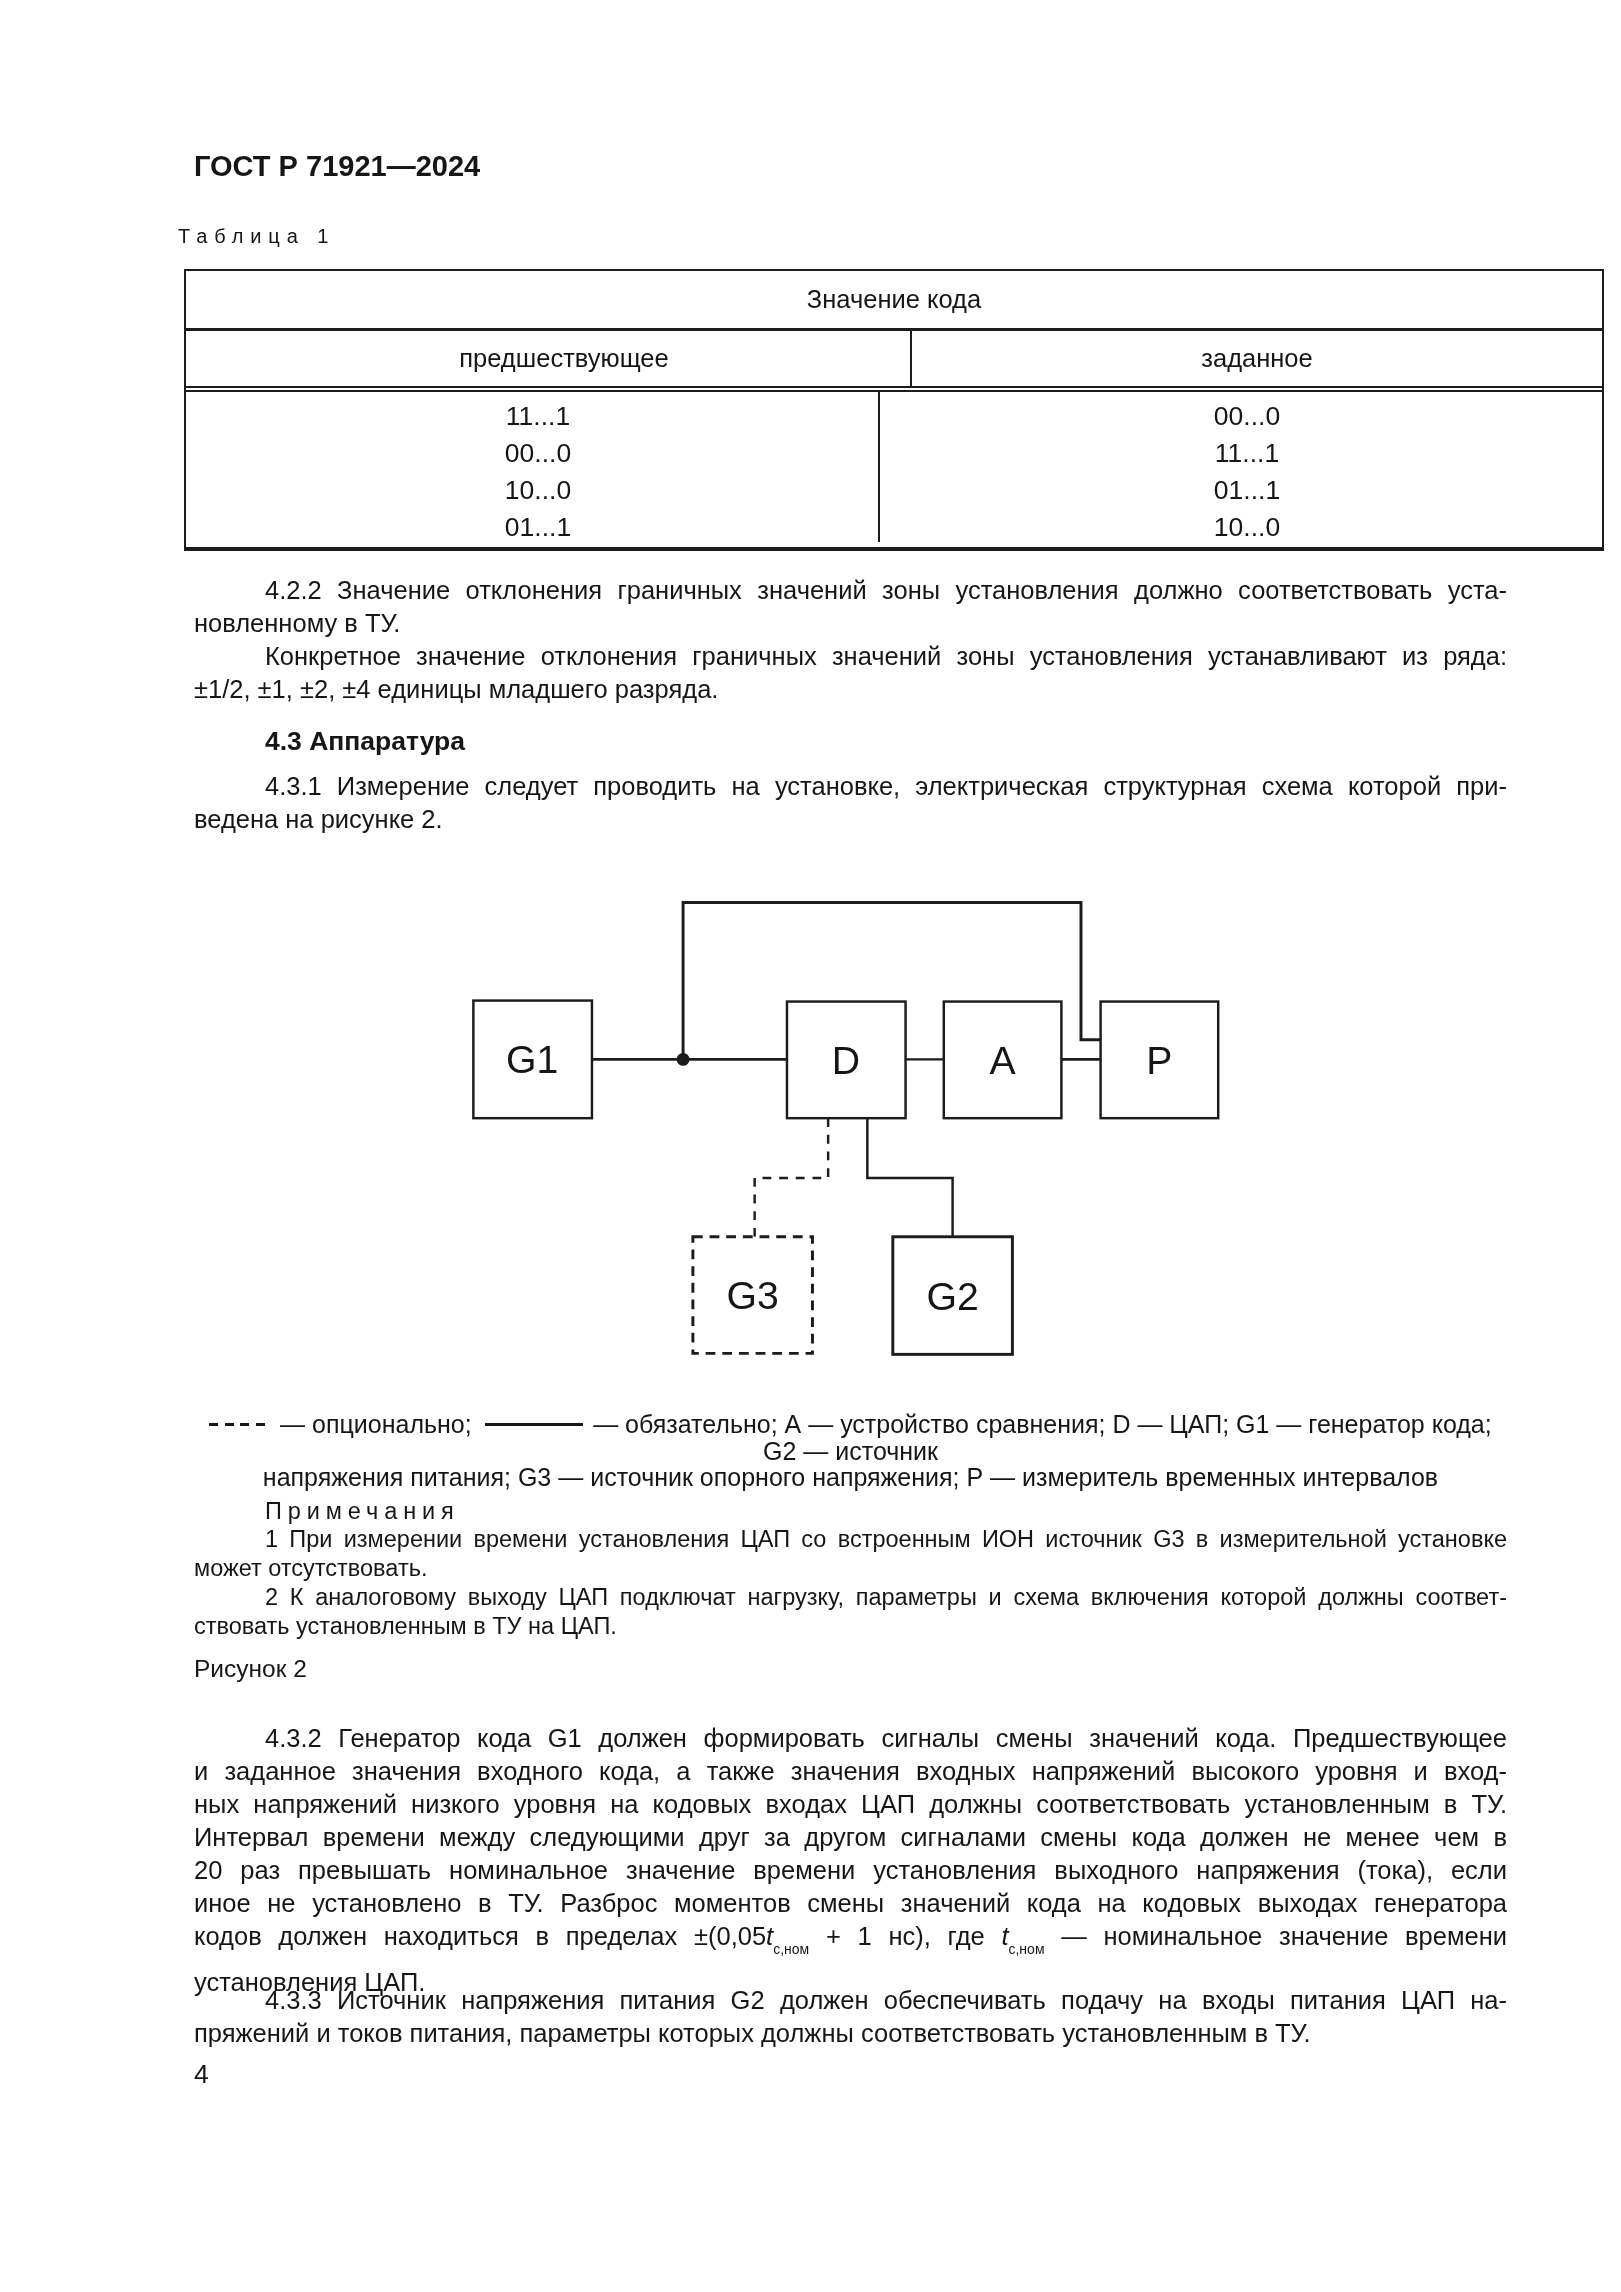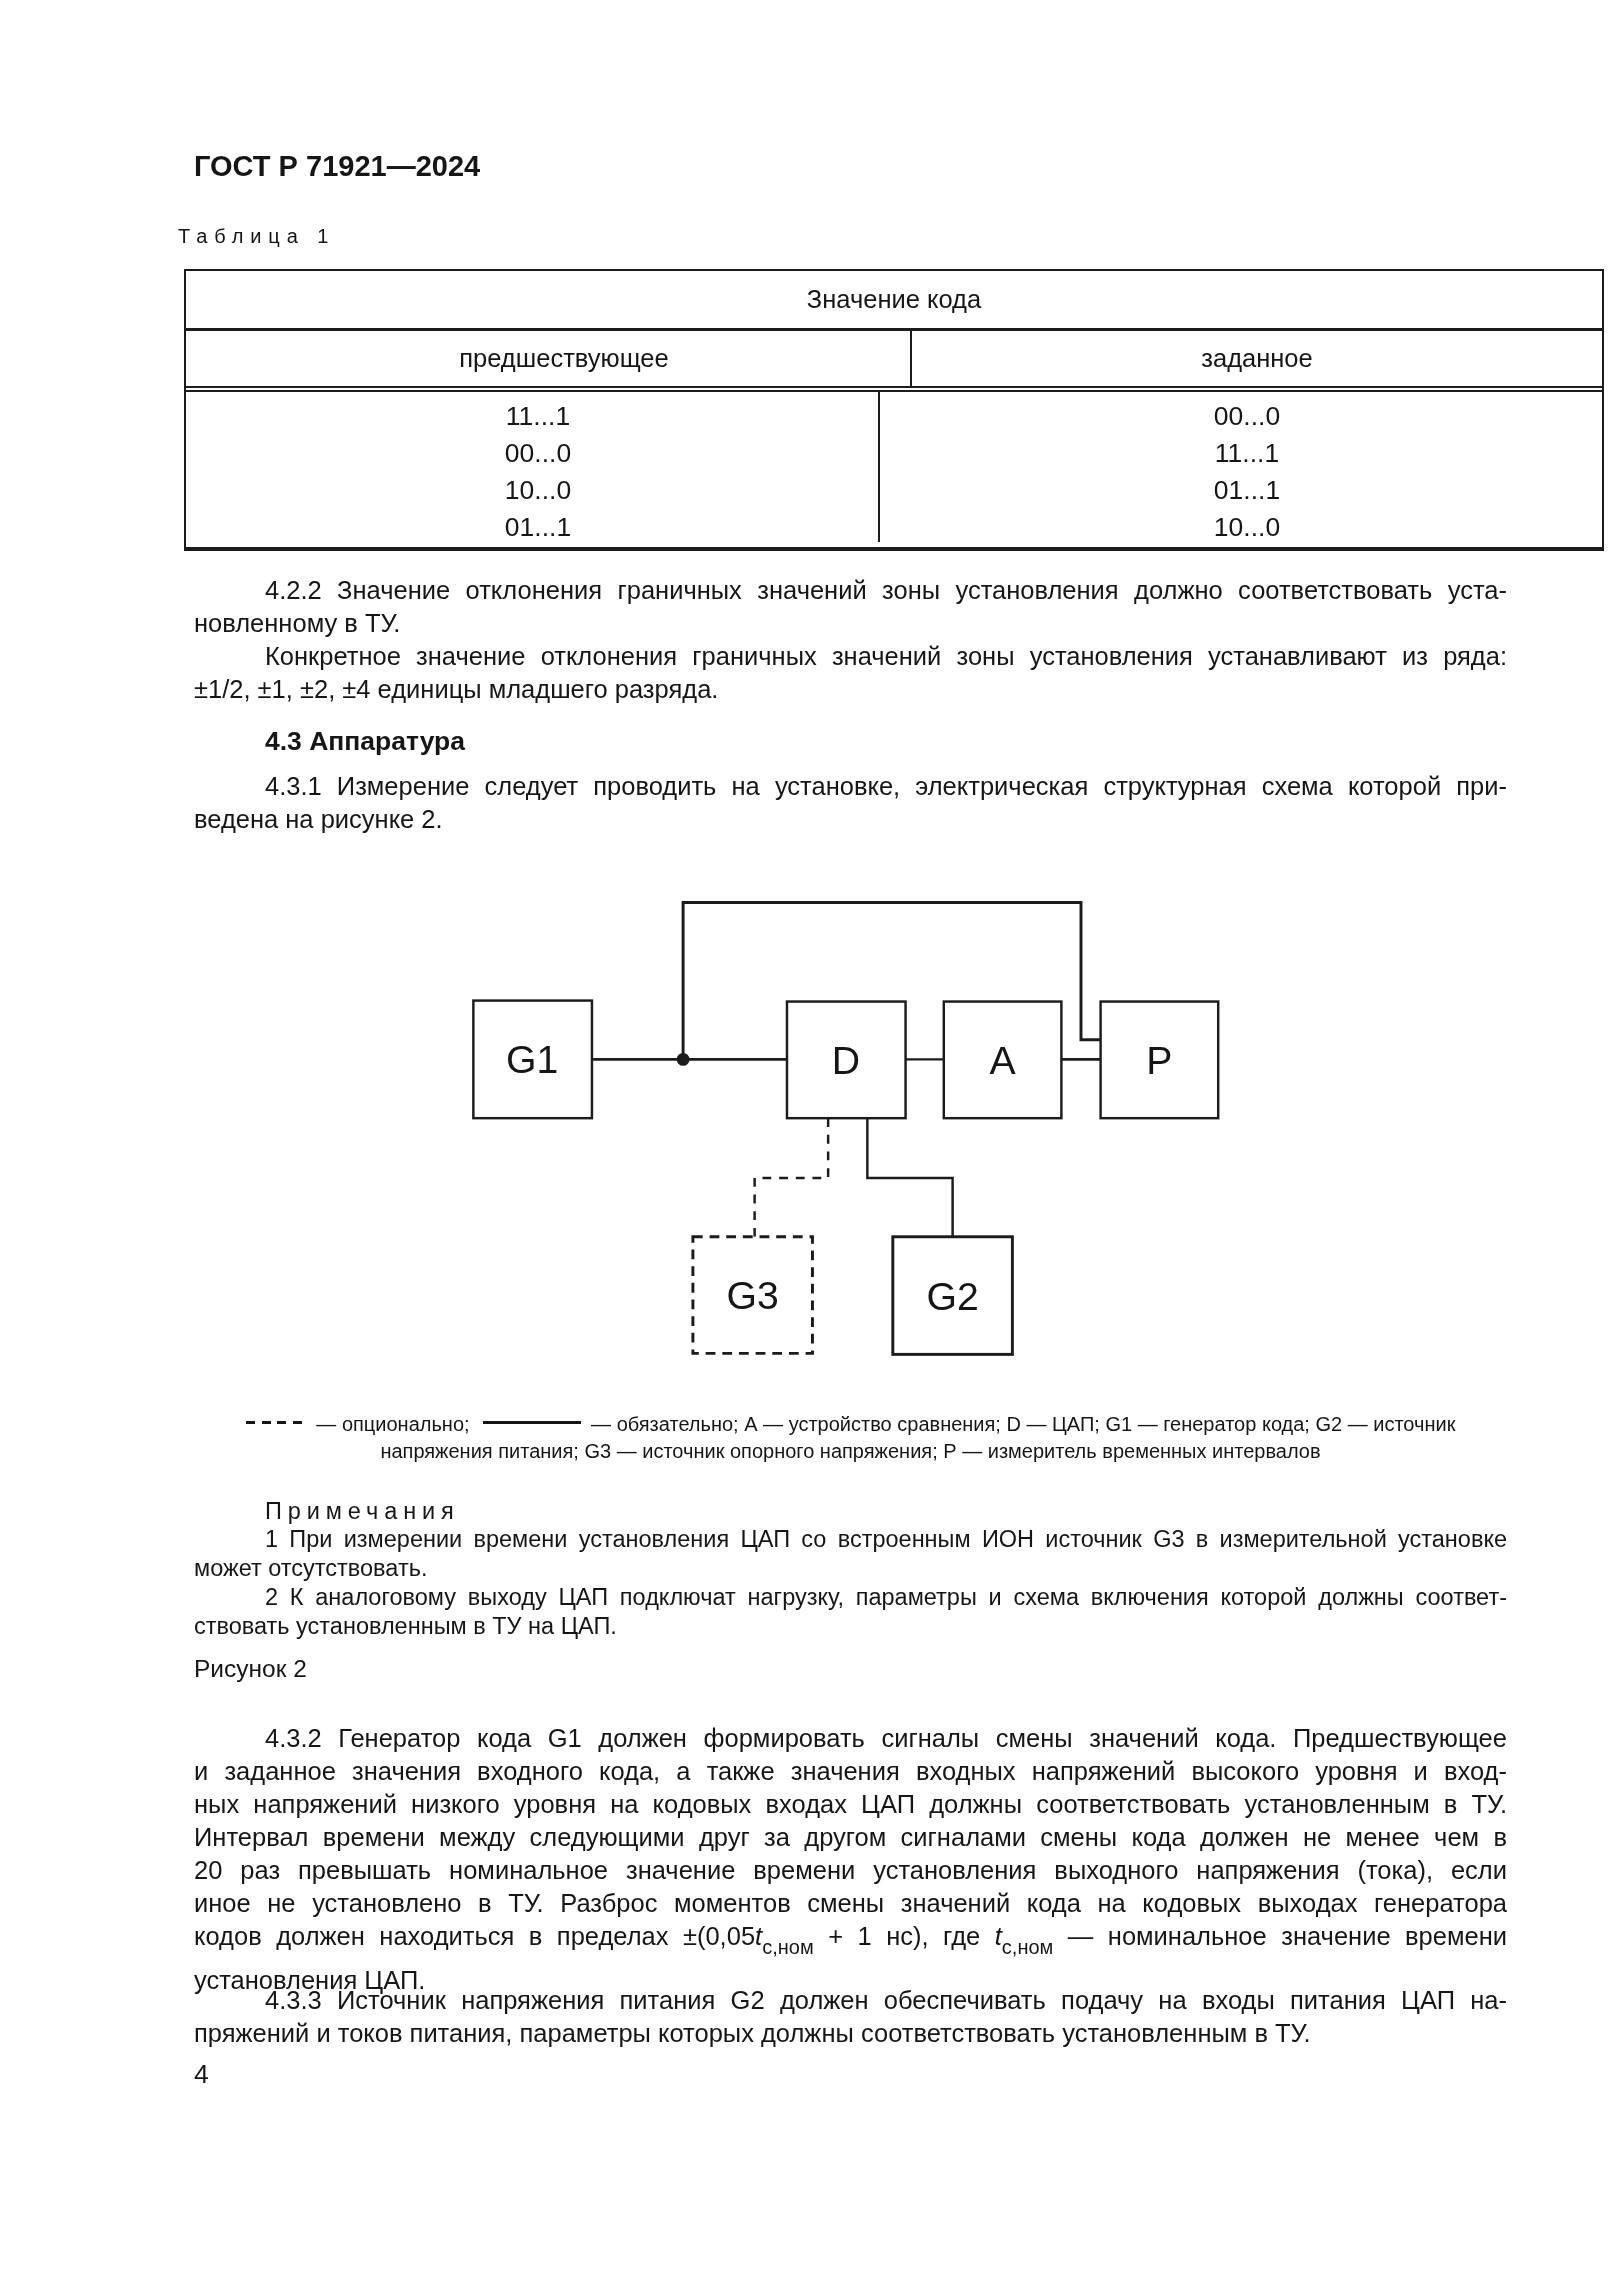--- a/index.html
+++ b/index.html
@@ -39,29 +39,29 @@
   .t1-body .val{line-height:37px;text-align:center;padding-left:12px;}
   
   .body-block{left:194px;width:1313px;font-size:25.5px;line-height:33px;}
   .notes-block{left:194px;width:1313px;font-size:23.5px;line-height:29px;}
   .line{text-align:justify;text-align-last:justify;}
   .line.last{text-align:left;text-align-last:left;}
   .line.ind{text-indent:71px;}
   .h43{left:265px;top:725px;font-size:26.5px;font-weight:bold;line-height:32px;}
   .notes-heading{left:265px;top:1497px;font-size:23.5px;letter-spacing:5.9px;line-height:28px;}
   .fig-label{left:194px;top:1654px;width:1313px;text-align:left;font-size:24.5px;line-height:29px;}
-  .fig-caption{left:194px;top:1411px;width:1313px;font-size:20px;line-height:26.5px;text-align:center;}
+  .fig-caption{left:194px;top:1411px;width:1313px;font-size:25px;line-height:26.5px;text-align:center;}
   .pagenum{left:194px;top:2058px;font-size:26.5px;line-height:32px;}
   
   .dash-sample{display:inline-block;width:61px;height:2.9px;margin:0 9.8px 0 0;vertical-align:6.9px;
     background:repeating-linear-gradient(90deg,#161616 0 8.8px,transparent 8.8px 15.7px);}
   .solid-sample{display:inline-block;width:98px;height:2.9px;margin:0 9.8px 0 13.7px;vertical-align:6.9px;background:#161616;}
   
   .vt{font-style:italic;}
-  .sub{font-size:20px;vertical-align:-8.8px;letter-spacing:0;}
+  .sub{font-size:14px;vertical-align:-8.8px;letter-spacing:0;}
   svg text{font-family:"Liberation Sans", sans-serif;fill:#161616;}
 </style>
 </head>
 <body>
 
 <div id="page">
 
   <div class="abs doc-title">ГОСТ Р 71921—2024</div>
 
   <div class="abs tbl-caption">Таблица 1</div>

